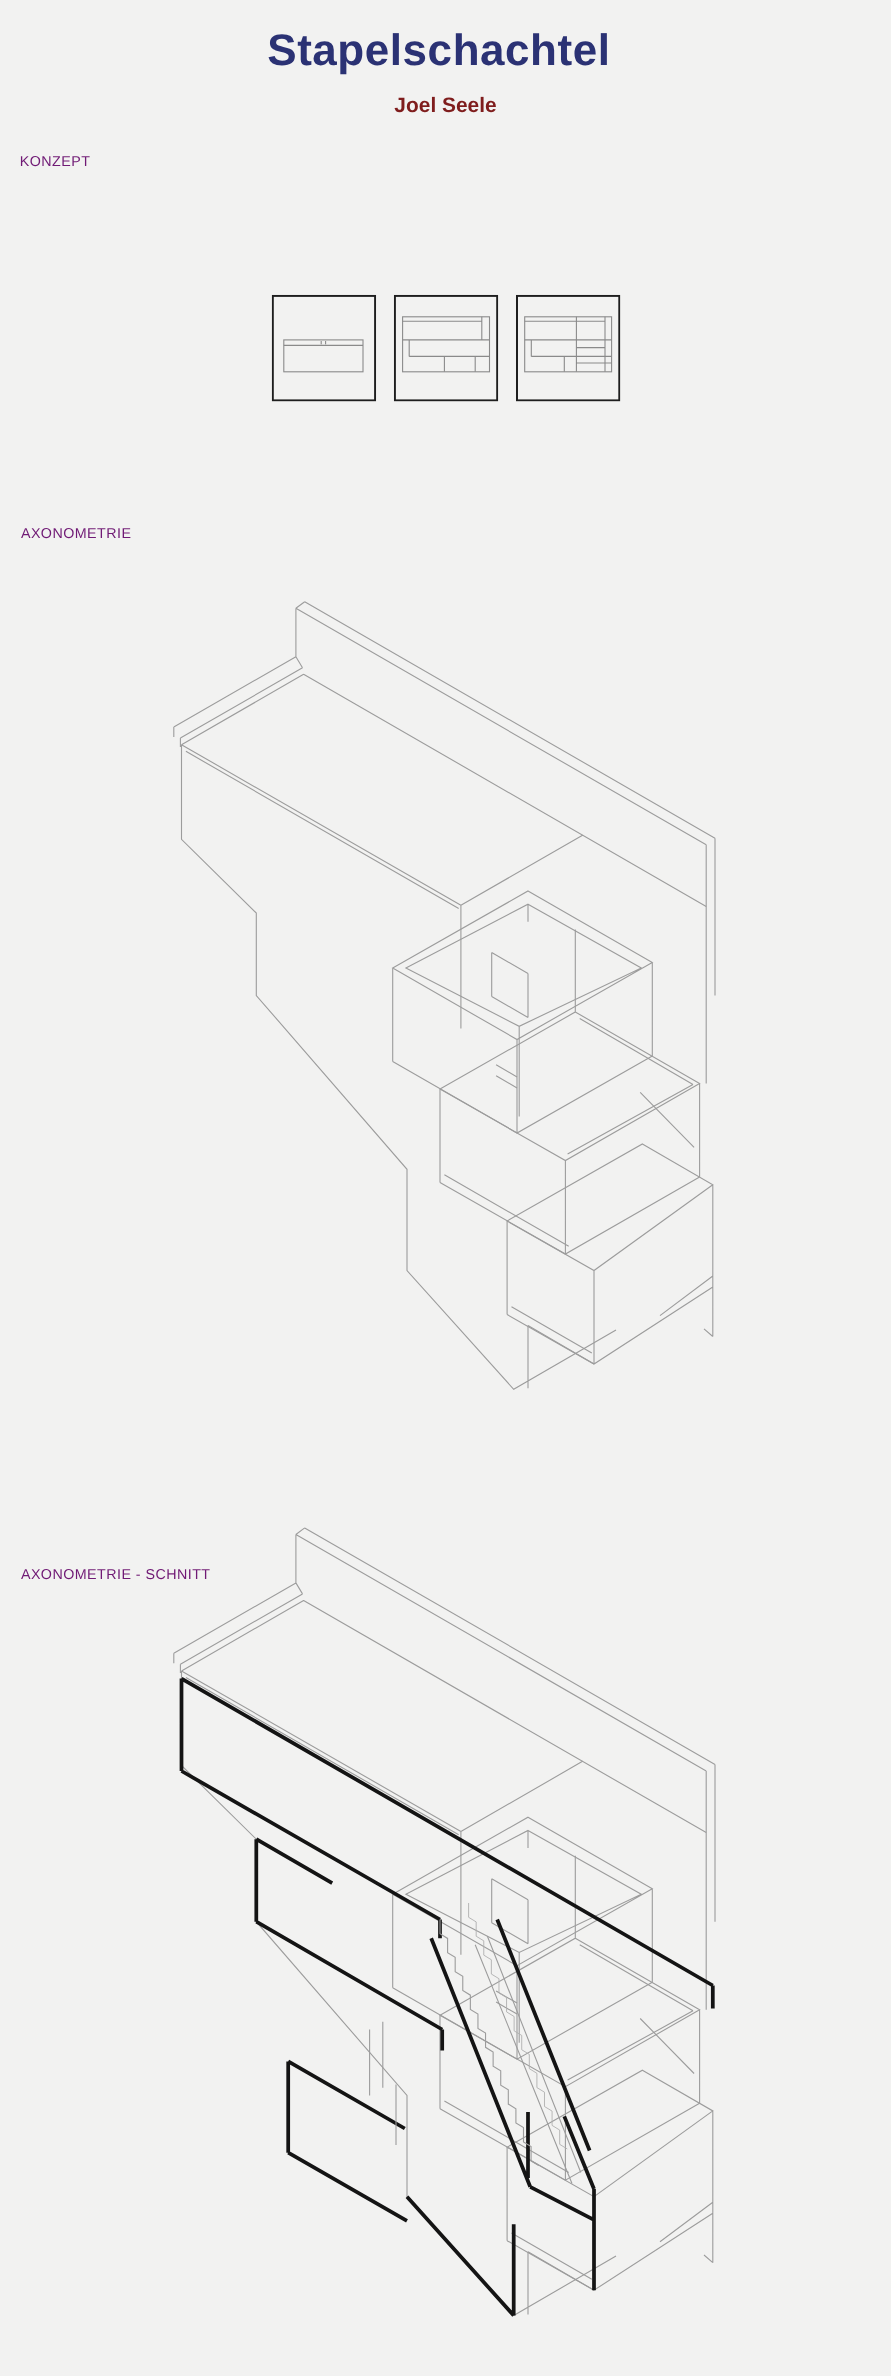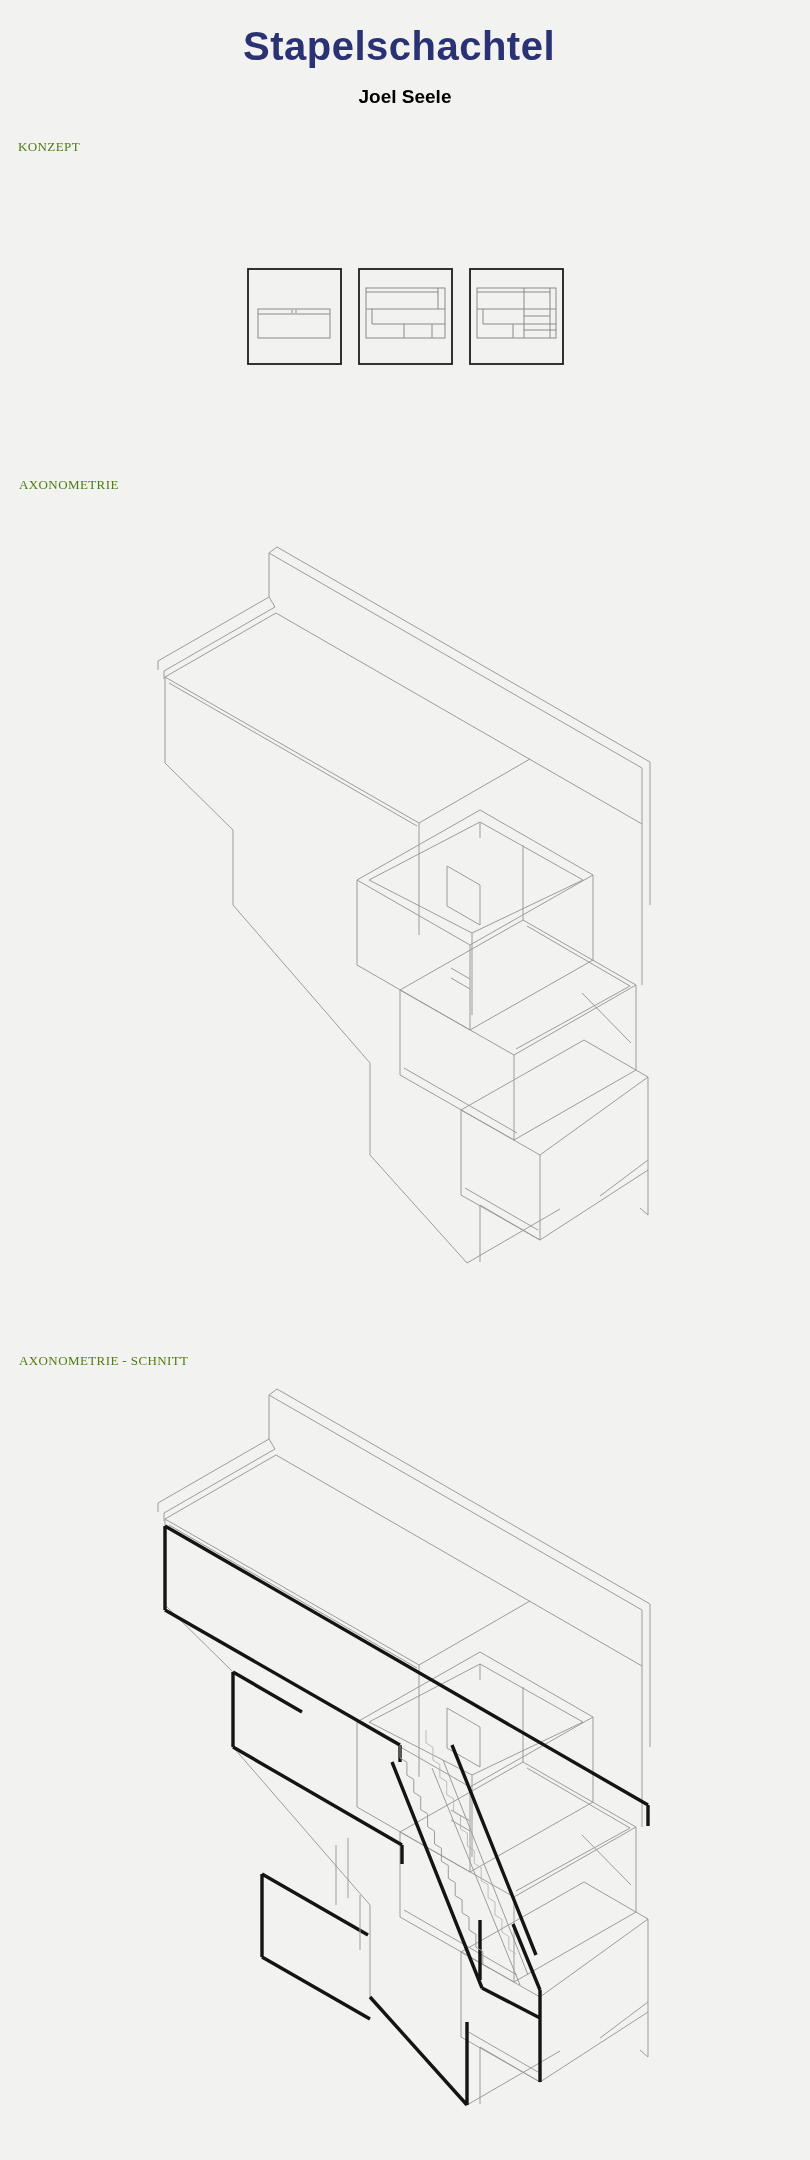--- a/index.html
+++ b/index.html
@@ -7,28 +7,28 @@
     width:810px;height:2160px;position:relative;overflow:hidden;
     background:#f2f2f1;
     font-family:"Liberation Sans", sans-serif;
   }
   .page-title{
     position:absolute;top:24px;left:0;width:798px;text-align:center;
     font-size:40px;font-weight:bold;letter-spacing:0.5px;color:#2b3274;
   }
   .page-author{
     position:absolute;top:86px;left:0;width:810px;text-align:center;
-    font-size:19px;font-weight:bold;color:#000000;
+    font-size:19px;font-weight:bold;color:#7f1d1d;
   }
   .section-label{
-    position:absolute;font-size:13px;color:#4d7c0f;letter-spacing:0.4px;font-family:Liberation Serif, serif;
+    position:absolute;font-size:13px;color:#701a75;letter-spacing:0.4px;
   }
   #label-konzept{top:139px;left:18px;}
   #label-axo{top:477px;left:19px;}
-  #label-schnitt{top:1353px;left:19px;text-align:center;}
+  #label-schnitt{top:1423px;left:19px;text-align:center;}
   .concept-row{
     position:absolute;top:268px;left:247px;display:flex;gap:16px;
   }
   .concept-box{display:block;}
   .drawing-layer{position:absolute;top:0;left:0;}
   .thin{stroke:#9c9c9c;stroke-width:1;fill:none;}
   .thin2{stroke:#aeaeae;stroke-width:0.8;fill:none;}
   .cut{stroke:#141414;stroke-width:3.4;fill:none;}
   .cbor{stroke:#1e1e1e;stroke-width:1.8;fill:none;}
   .cgry{stroke:#8a8a8a;stroke-width:1;fill:none;}

